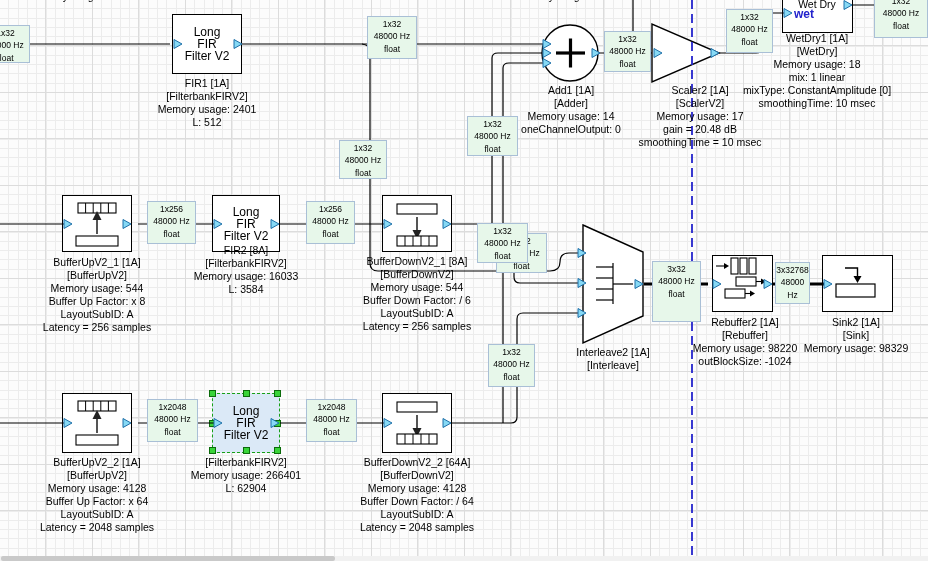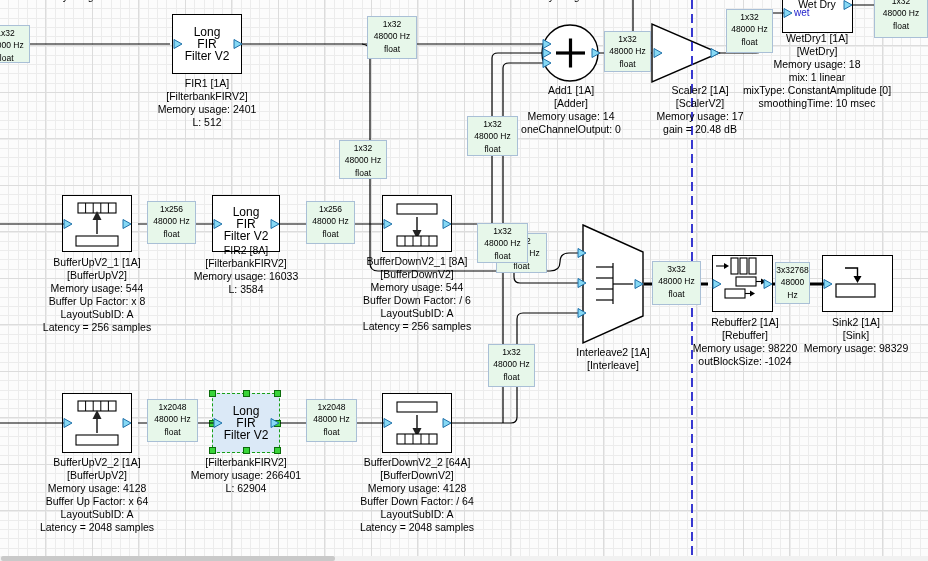--- a/index.html
+++ b/index.html
@@ -19,21 +19,21 @@
   .selblock{background:#dbe9f7;border:1.6px dashed #17a017;}
   .handle{position:absolute;width:7px;height:7px;background:#38d438;border:1px solid #0b6b0b;box-sizing:border-box;}
   .wl{position:absolute;background:#e7f7ea;border:1px solid #a9bfd6;box-sizing:border-box;
     font-size:8.5px;line-height:12.4px;text-align:center;white-space:pre-line;padding-top:1px;overflow:hidden;}
   .cap{position:absolute;width:320px;transform:translateX(-50%);text-align:center;
     font-size:10.5px;line-height:13px;}
   .b{font-weight:normal;}
   .clip{position:absolute;font-size:10.5px;}
   svg.layer{position:absolute;left:0;top:0;pointer-events:none;}
   .wd-title{position:absolute;font-size:10.5px;}
-  .wet{position:absolute;font-size:10px;color:#2222cc;font-weight:normal;}
+  .wet{position:absolute;font-size:12px;color:#2222cc;font-weight:bold;}
   .sb-track{position:absolute;left:0;top:556px;width:928px;height:5px;background:#f1f1f1;}
   .sb-thumb{position:absolute;left:1px;top:556px;width:334px;height:5px;background:#c9c9c9;border-radius:2px;}
 </style>
 </head>
 <body>
 
 <div id="canvas">
 
   <div class="block" style="left:172px;top:14px;width:70px;height:60px">
     <div class="firtext">Long
@@ -232,21 +232,21 @@
 float</div>
   <div class="wl" style="left:306px;top:201px;width:49px;height:43px">1x256
 48000 Hz
 float</div>
   <div class="wl" style="left:496px;top:233px;width:51px;height:40px">1x32
 48000 Hz
 float</div>
   <div class="wl" style="left:477px;top:223px;width:51px;height:40px">1x32
 48000 Hz
 float</div>
-  <div class="wl" style="left:652px;top:261px;width:49px;height:44px">3x32
+  <div class="wl" style="left:652px;top:261px;width:49px;height:61px">3x32
 48000 Hz
 float</div>
   <div class="wl" style="left:775px;top:262px;width:35px;height:42px">3x32768
 48000 Hz
 float</div>
   <div class="wl" style="left:488px;top:344px;width:47px;height:43px">1x32
 48000 Hz
 float</div>
   <div class="wl" style="left:147px;top:399px;width:51px;height:43px">1x2048
 48000 Hz
@@ -265,20 +265,21 @@
     <div>Add1 [1A]</div>
     <div>[Adder]</div>
     <div>Memory usage: 14</div>
     <div>oneChannelOutput: 0</div>
   </div>
   <div class="cap" style="left:700px;top:84px">
     <div>Scaler2 [1A]</div>
     <div>[ScalerV2]</div>
     <div>Memory usage: 17</div>
     <div>gain = 20.48 dB</div>
+    <div>smoothingTime = 10 msec</div>
   </div>
   <div class="cap" style="left:817px;top:32px">
     <div>WetDry1 [1A]</div>
     <div>[WetDry]</div>
     <div>Memory usage: 18</div>
     <div>mix: 1 linear</div>
     <div>mixType: ConstantAmplitude [0]</div>
     <div>smoothingTime: 10 msec</div>
   </div>
   <div class="cap" style="left:97px;top:256px">

